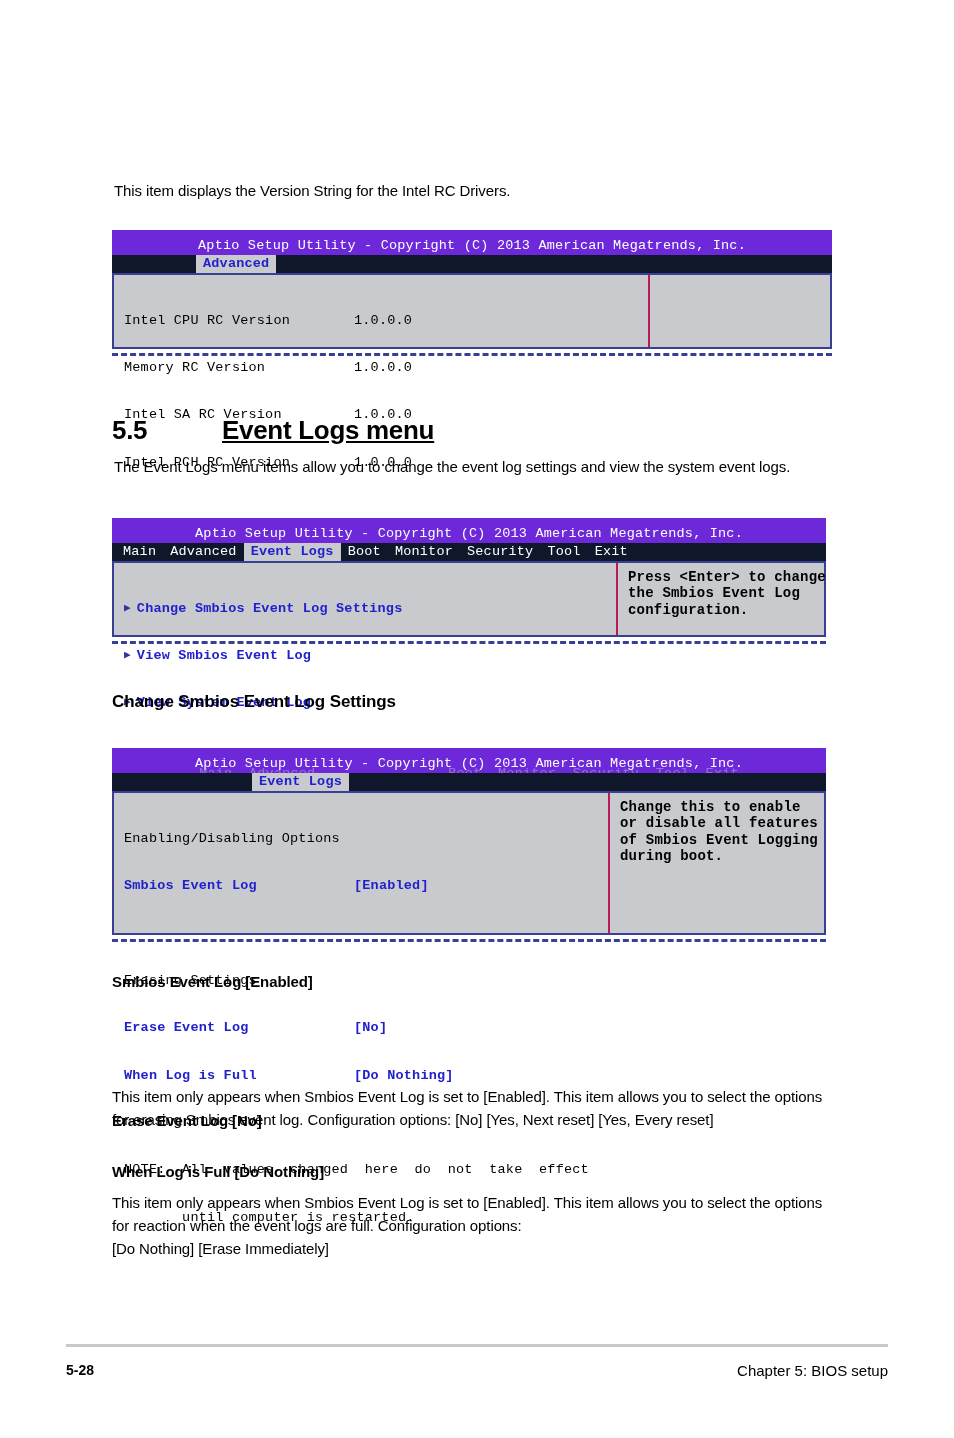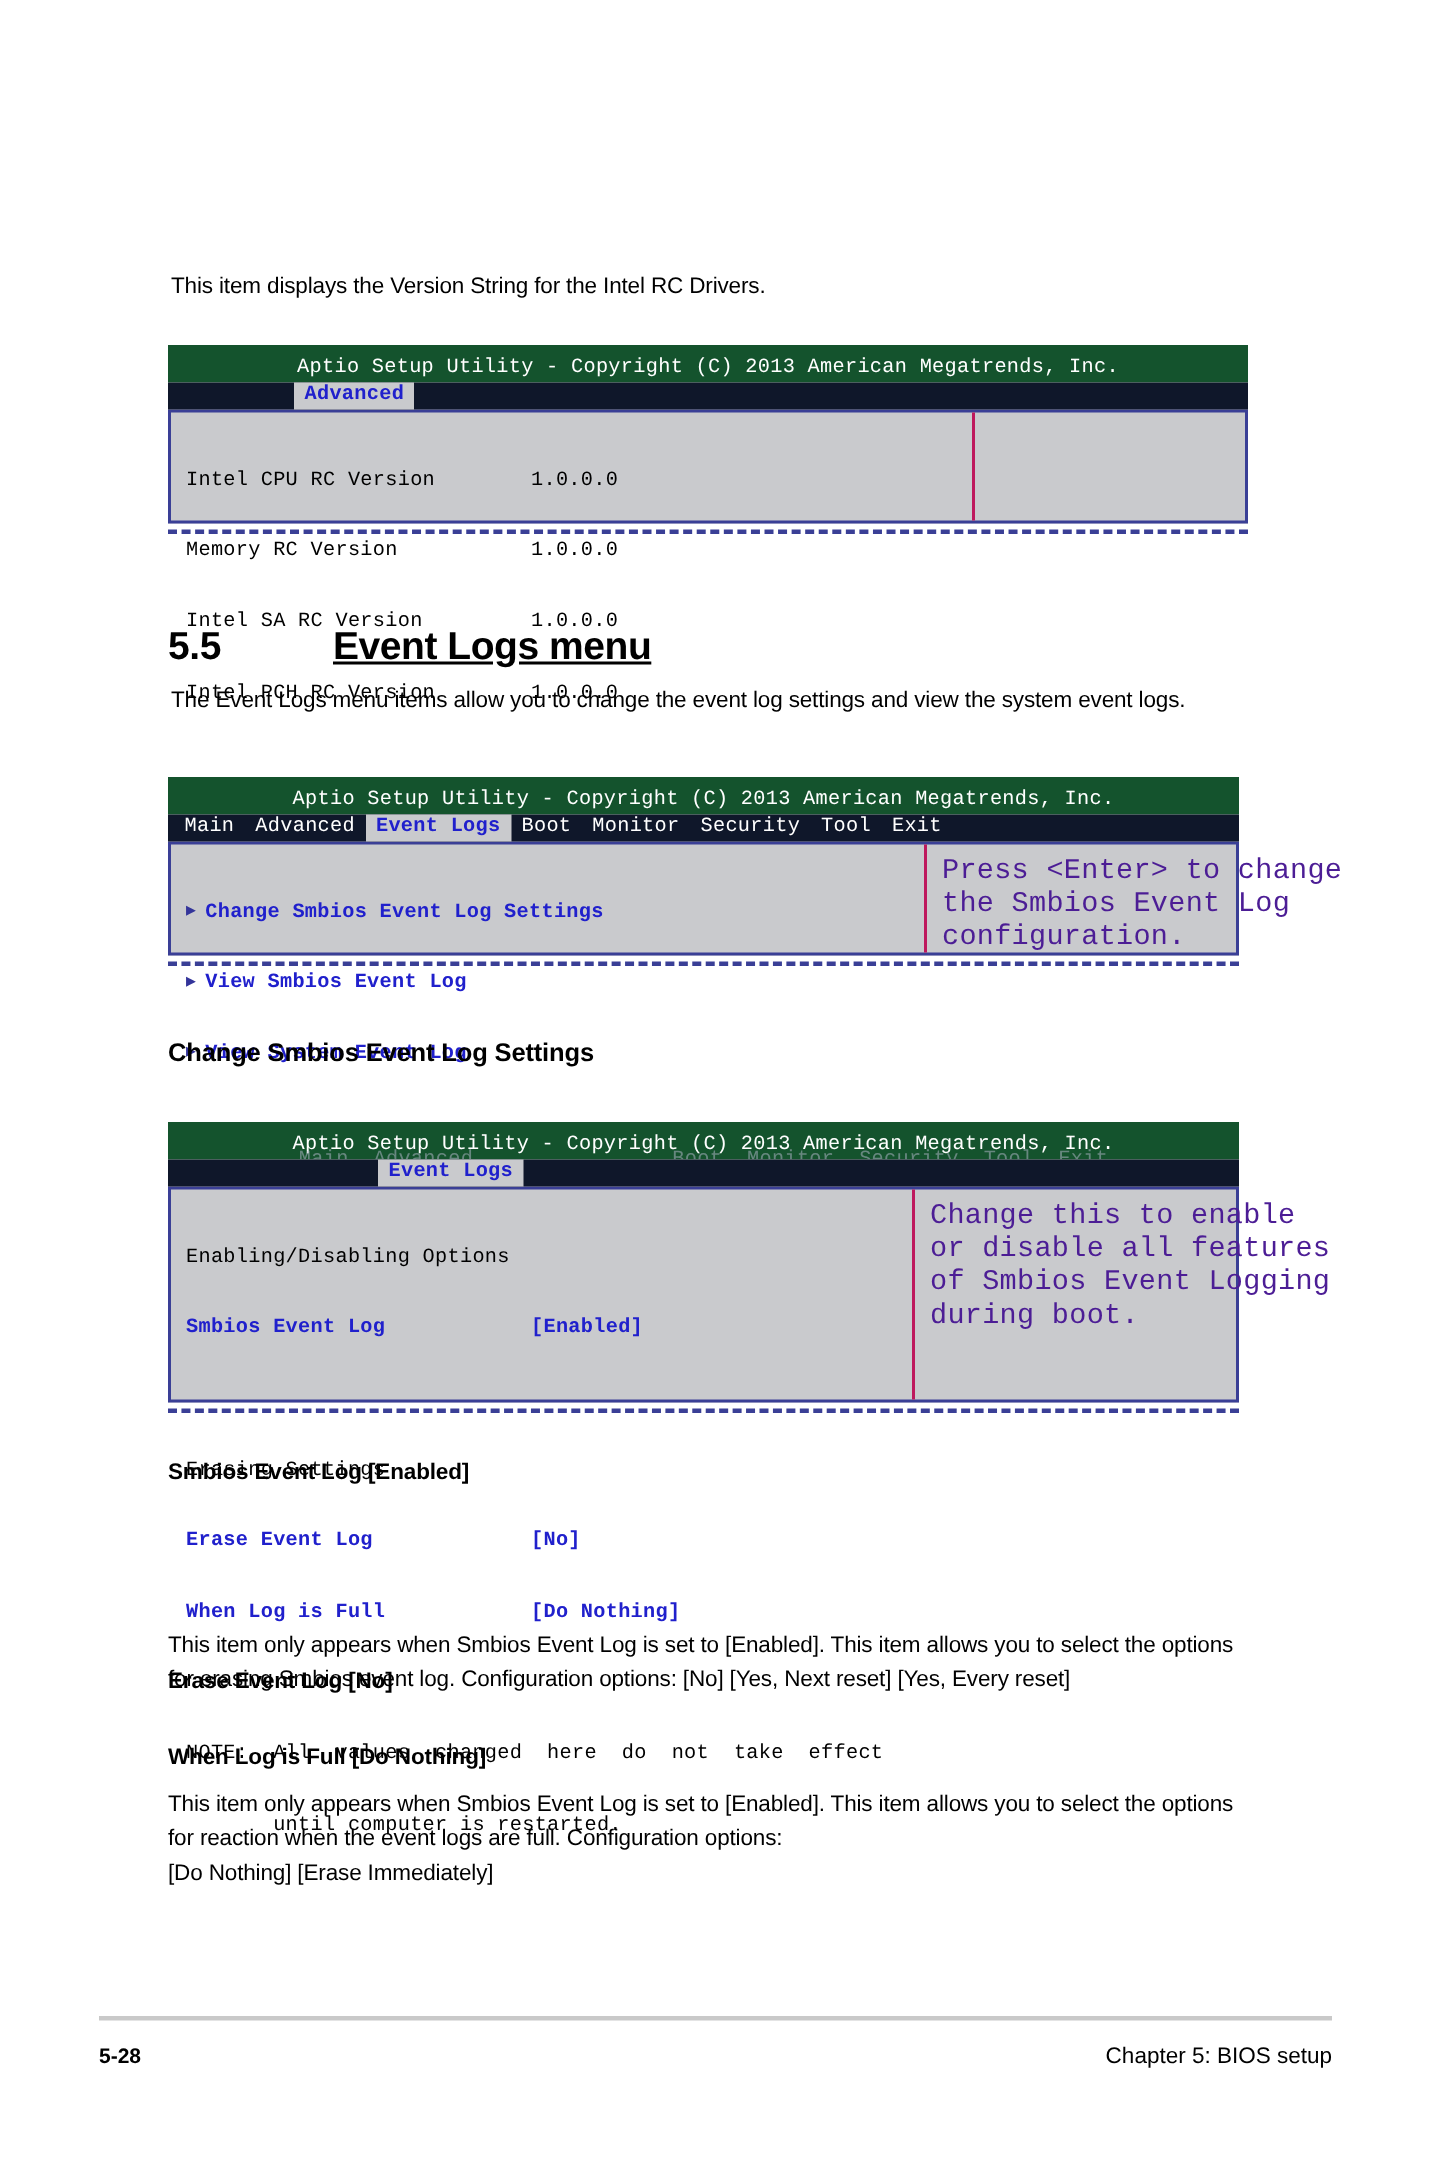--- a/index.html
+++ b/index.html
@@ -52,21 +52,21 @@
     line-height: 1.52;
     letter-spacing: -0.1px;
   }
 
   
   .bios {
     position: absolute;
     background: #ffffff;
   }
   .bios-header {
-    background: #14532d;
+    background: #6d28d9;
     color: #ffffff;
     font-family: "Liberation Mono", monospace;
     font-size: 13.5px;
     letter-spacing: 0.2px;
     text-align: center;
     padding-top: 8px;
     padding-bottom: 2px;
     position: relative;
   }
   .bios-tabbar {
@@ -104,25 +104,25 @@
     font-family: "Liberation Mono", monospace;
     font-size: 13.5px;
     line-height: 1.17;
     letter-spacing: 0.2px;
     white-space: pre;
   }
   .bios-right {
     flex: 0 0 auto;
     padding: 6px 8px 6px 10px;
     font-family: "Liberation Mono", monospace;
-    font-size: 19px;
+    font-size: 14px;
     line-height: 1.17;
     letter-spacing: 0.2px;
-    color: #4c1d95;
-    font-weight: normal;
+    color: #000000;
+    font-weight: bold;
     white-space: pre;
   }
   .mono-blue { color: #2020cc; font-weight: bold; }
   .mono-black { color: #000000; }
   .row { display: flex; }
   .row .label { width: 230px; }
   .arrow-item { display: flex; align-items: flex-start; }
   .arrow-item .tri {
     color: #33349a;
     margin-right: 6px;

